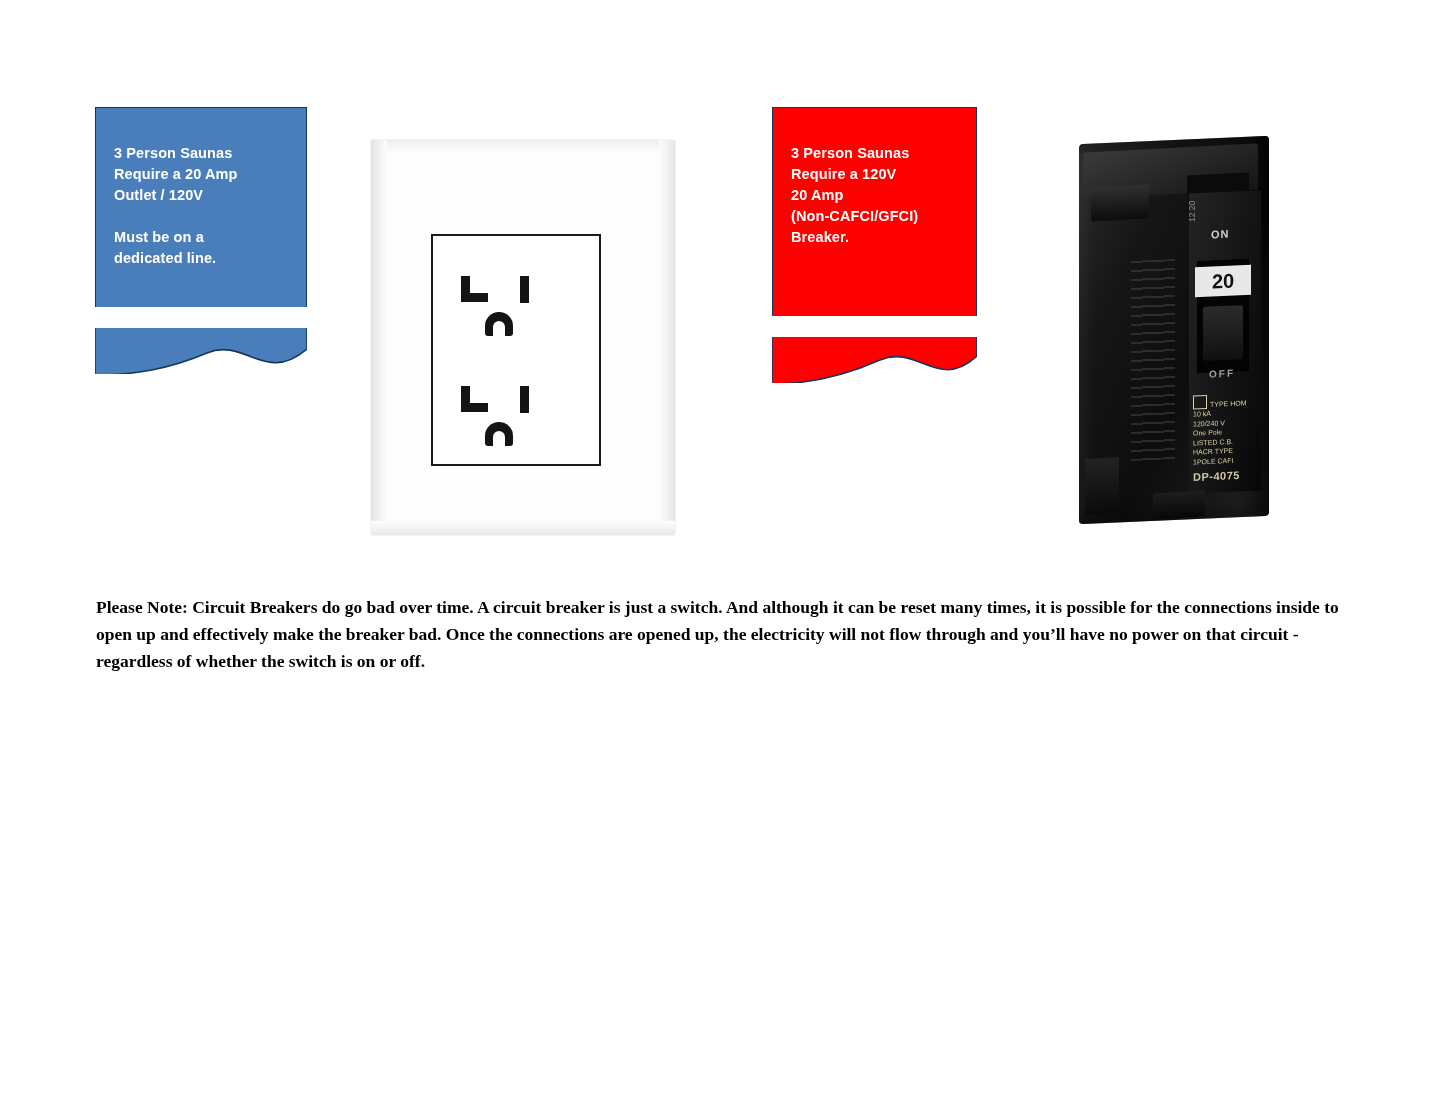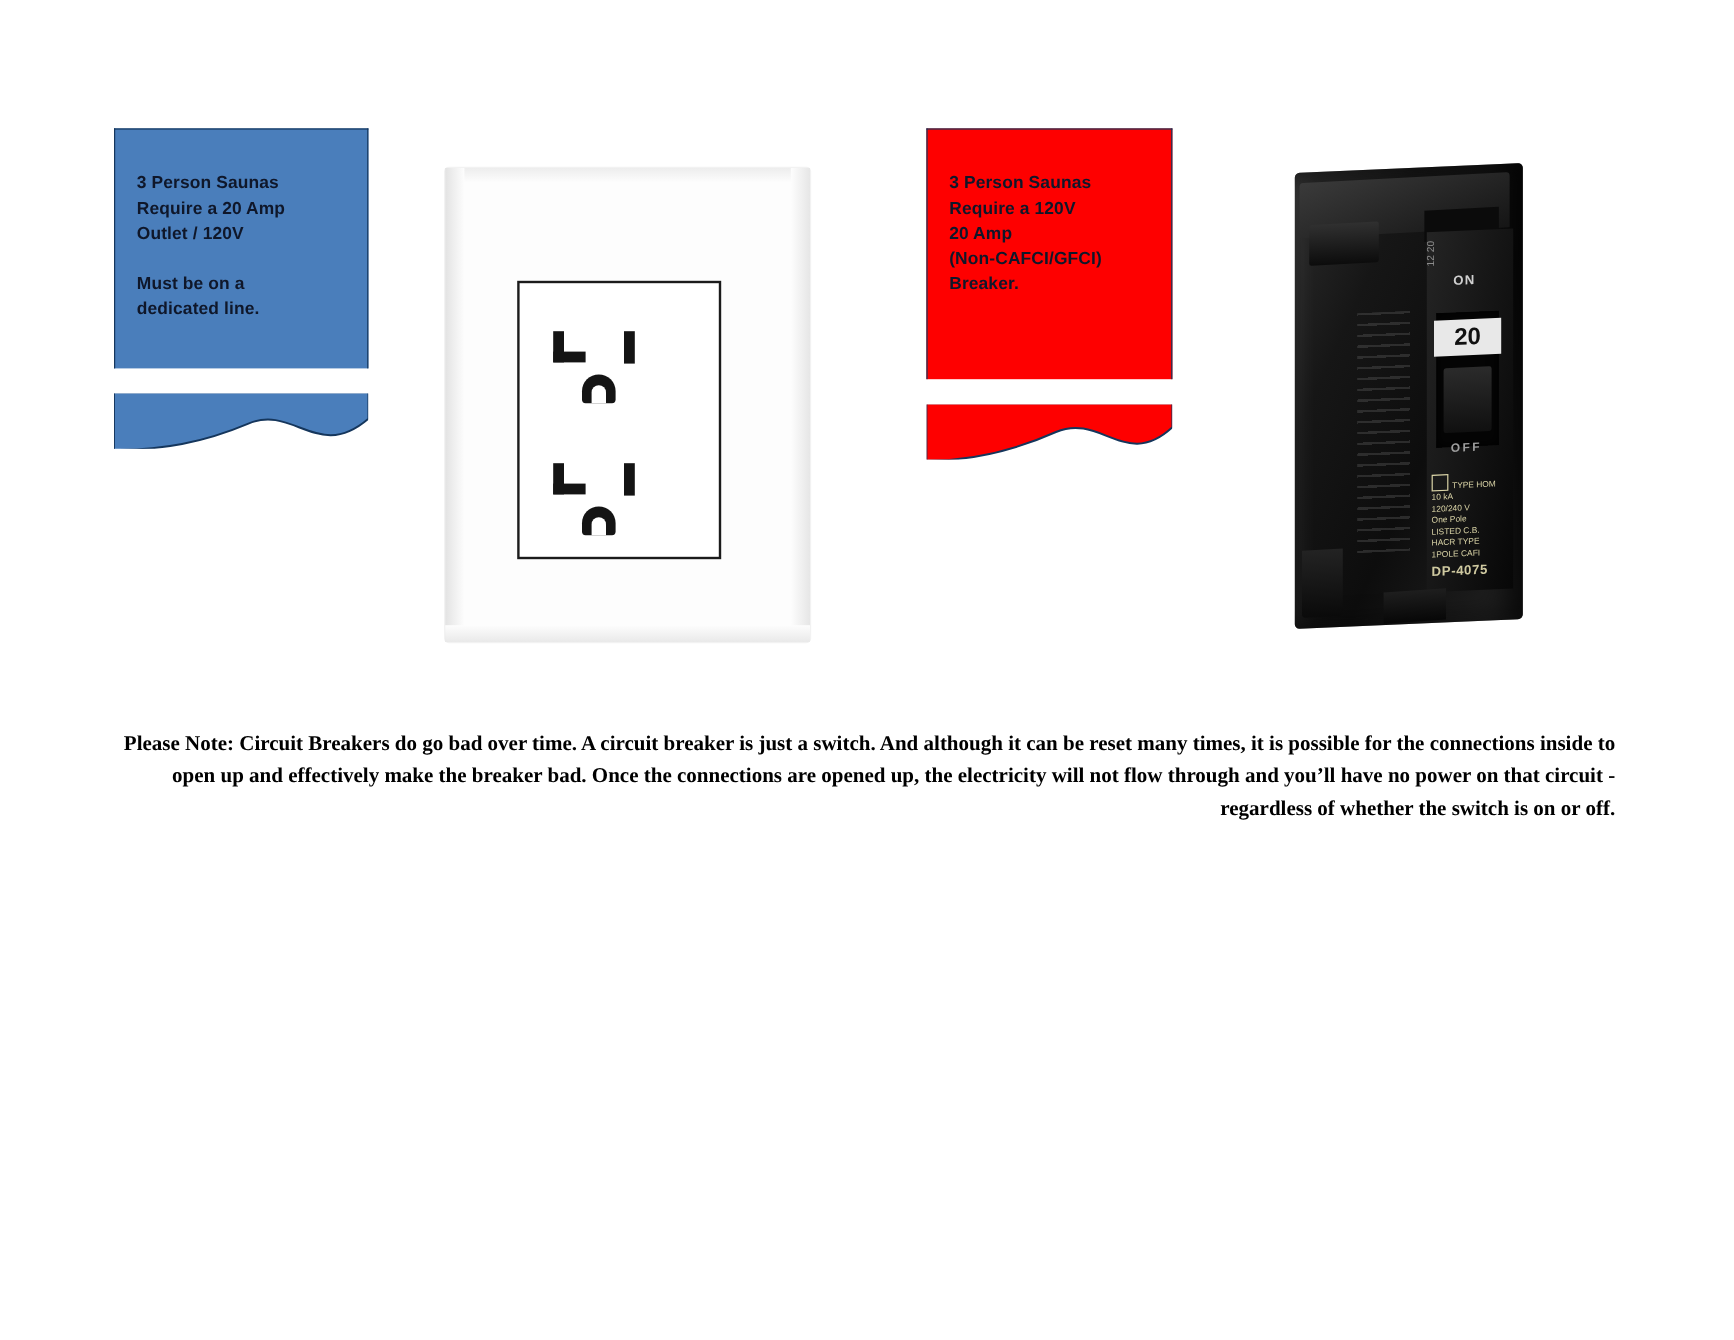--- a/index.html
+++ b/index.html
@@ -11,21 +11,21 @@
     width: 1445px;
     height: 1117px;
     position: relative;
     font-family: "Liberation Sans", sans-serif;
     overflow: hidden;
   }
 
   
   .callout {
     position: absolute;
-    color: #0f172a;
+    color: #ffffff;
     font-size: 14.5px;
     font-weight: bold;
     line-height: 1.45;
     letter-spacing: 0.1px;
     white-space: pre-line;
   }
   .callout .body {
     position: relative;
     z-index: 2;
     padding: 14px 16px 0 18px;
@@ -343,23 +343,23 @@
     width: 52px;
     height: 26px;
     background: linear-gradient(#1e1e1e, #070707);
     transform: skewY(-4deg);
   }
 
   
   #note {
     position: absolute;
     left: 96px;
-    top: 588px;
+    top: 576px;
     width: 1250px;
-    text-align: right;
+    text-align: left;
     font-family: "Liberation Serif", serif;
     font-weight: bold;
     font-size: 17.5px;
     line-height: 1.55;
     color: #000000;
   }
 </style>
 </head>
 <body>
 

